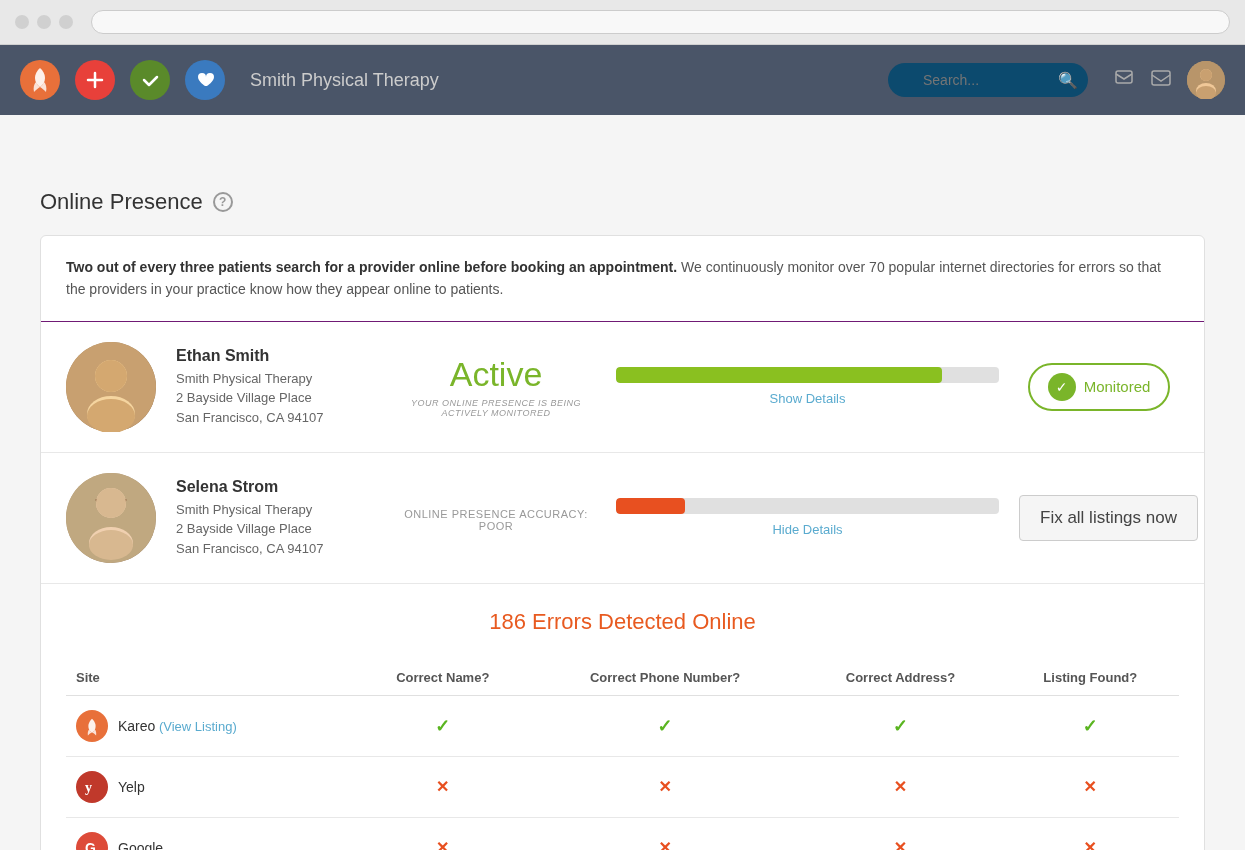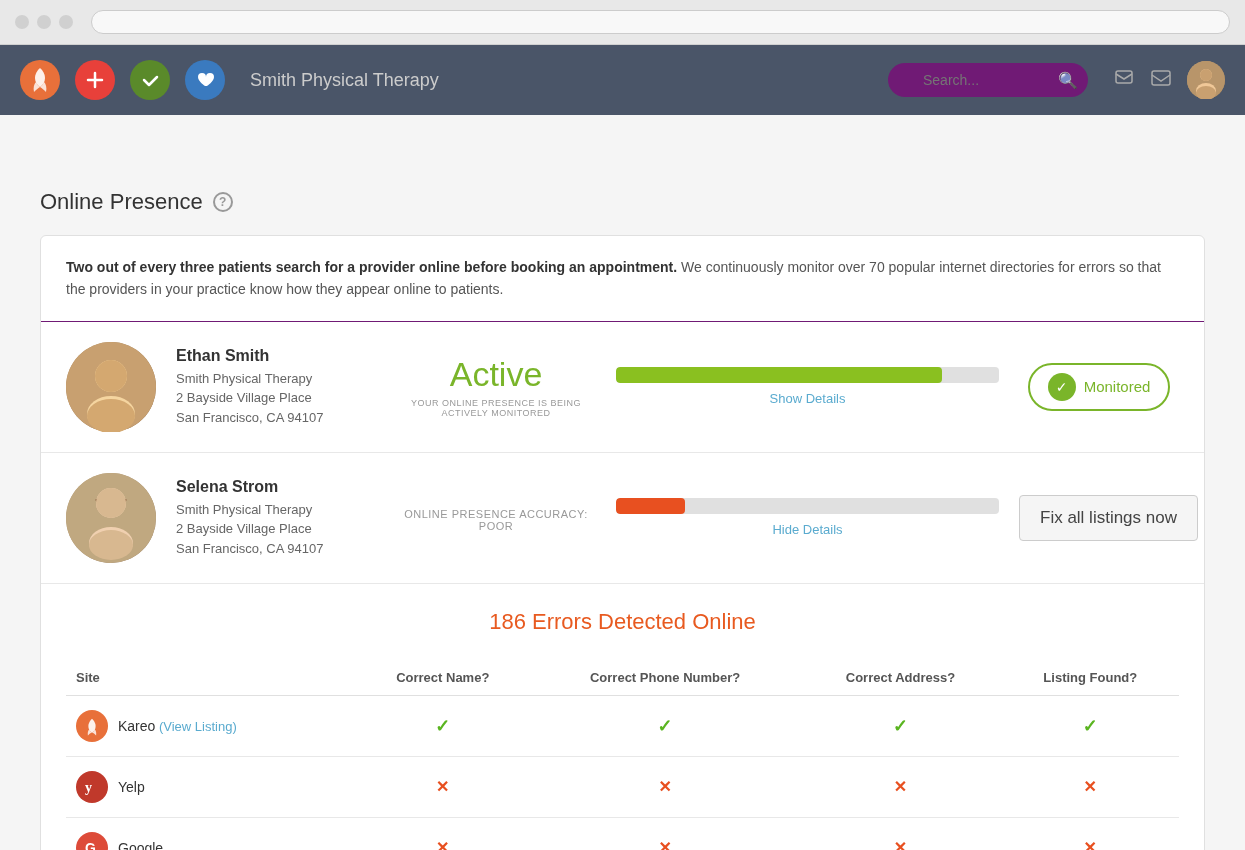--- a/index.html
+++ b/index.html
@@ -11,21 +11,21 @@
     .url-bar { flex: 1; height: 24px; background: #f8f8f8; border: 1px solid #ccc; border-radius: 12px; margin-left: 10px; }
 
     
     .navbar { background: #4a5568; display: flex; align-items: center; padding: 0 20px; height: 70px; gap: 15px; }
     .nav-logo { width: 40px; height: 40px; background: #e8703a; border-radius: 50%; display: flex; align-items: center; justify-content: center; color: white; font-size: 20px; font-weight: bold; }
     .nav-icon { width: 40px; height: 40px; border-radius: 50%; display: flex; align-items: center; justify-content: center; font-size: 18px; cursor: pointer; }
     .nav-icon-red { background: #e8403a; }
     .nav-icon-green { background: #5a8a2a; }
     .nav-icon-blue { background: #3a7abf; }
     .nav-title { flex: 1; color: #ccc; font-size: 18px; margin-left: 10px; }
-    .nav-search { width: 200px; height: 34px; background: #701a75; border: none; border-radius: 17px; padding: 0 15px 0 35px; color: #aaa; font-size: 14px; }
+    .nav-search { width: 200px; height: 34px; background: #0c4a6e; border: none; border-radius: 17px; padding: 0 15px 0 35px; color: #aaa; font-size: 14px; }
     .nav-search-wrap { position: relative; }
     .nav-search-wrap .search-ico { position: absolute; right: 10px; top: 50%; transform: translateY(-50%); color: #888; font-size: 16px; }
     .nav-actions { display: flex; align-items: center; gap: 15px; margin-left: 10px; }
     .nav-action-icon { color: #aaa; font-size: 20px; cursor: pointer; }
     .nav-avatar-img { width: 38px; height: 38px; border-radius: 50%; background: linear-gradient(135deg, #c9a87c, #8a6a4a); display: flex; align-items: center; justify-content: center; font-size: 18px; }
 
     
     .page-content { background: #f5f5f5; padding: 30px 40px; min-height: calc(850px - 110px); }
 
     .page-title-wrap { display: flex; align-items: center; gap: 10px; margin-bottom: 20px; margin-top: 44px; }
@@ -40,21 +40,21 @@
 
     
     .provider-row { display: flex; align-items: center; padding: 20px 25px; border-bottom: 1px solid #e8e8e8; gap: 20px; }
     .avatar-ethan { background: linear-gradient(135deg, #b8956a, #7a5a3a); display: flex; align-items: center; justify-content: center; width: 90px; height: 90px; border-radius: 50%; }
     .avatar-selena { background: linear-gradient(135deg, #c0a880, #8a7060); display: flex; align-items: center; justify-content: center; width: 90px; height: 90px; border-radius: 50%; }
     .provider-info { width: 200px; flex-shrink: 0; }
     .provider-name { font-weight: 700; font-size: 16px; color: #333; margin-bottom: 4px; }
     .provider-detail { font-size: 13px; color: #666; line-height: 1.5; }
     .provider-status { width: 200px; flex-shrink: 0; text-align: center; }
     .status-active { color: #7ab52a; font-size: 34px; font-weight: 300; }
-    .status-active-label { font-size: 9px; color: #999; text-transform: uppercase; letter-spacing: 0.5px; margin-top: 4px; text-align: center; }
+    .status-active-label { font-size: 9px; color: #999; text-transform: uppercase; letter-spacing: 0.5px; margin-top: 4px; text-align: center; font-style: italic; }
     .status-errors { color: #e85a20; font-size: 30px; font-weight: 700; }
     .status-errors-label { font-size: 11px; color: #999; text-transform: uppercase; letter-spacing: 0.5px; margin-top: 4px; text-align: center; }
     .provider-progress { flex: 1; }
     .progress-bar-wrap { background: #e0e0e0; border-radius: 4px; height: 16px; margin-bottom: 8px; overflow: hidden; }
     .progress-bar-fill-green { height: 100%; background: #8ac020; border-radius: 4px; }
     .progress-bar-fill-red { height: 100%; background: #e85020; border-radius: 4px; }
     .show-details-link { color: #5aabcf; font-size: 13px; text-decoration: none; display: block; text-align: center; cursor: pointer; }
     .provider-action { flex-shrink: 0; width: 160px; text-align: center; }
     .monitored-badge { display: inline-flex; align-items: center; gap: 8px; border: 2px solid #7ab52a; border-radius: 25px; padding: 8px 18px; color: #7ab52a; font-size: 15px; font-weight: 500; }
     .monitored-check { width: 28px; height: 28px; border-radius: 50%; background: #7ab52a; display: flex; align-items: center; justify-content: center; color: white; font-size: 14px; }

